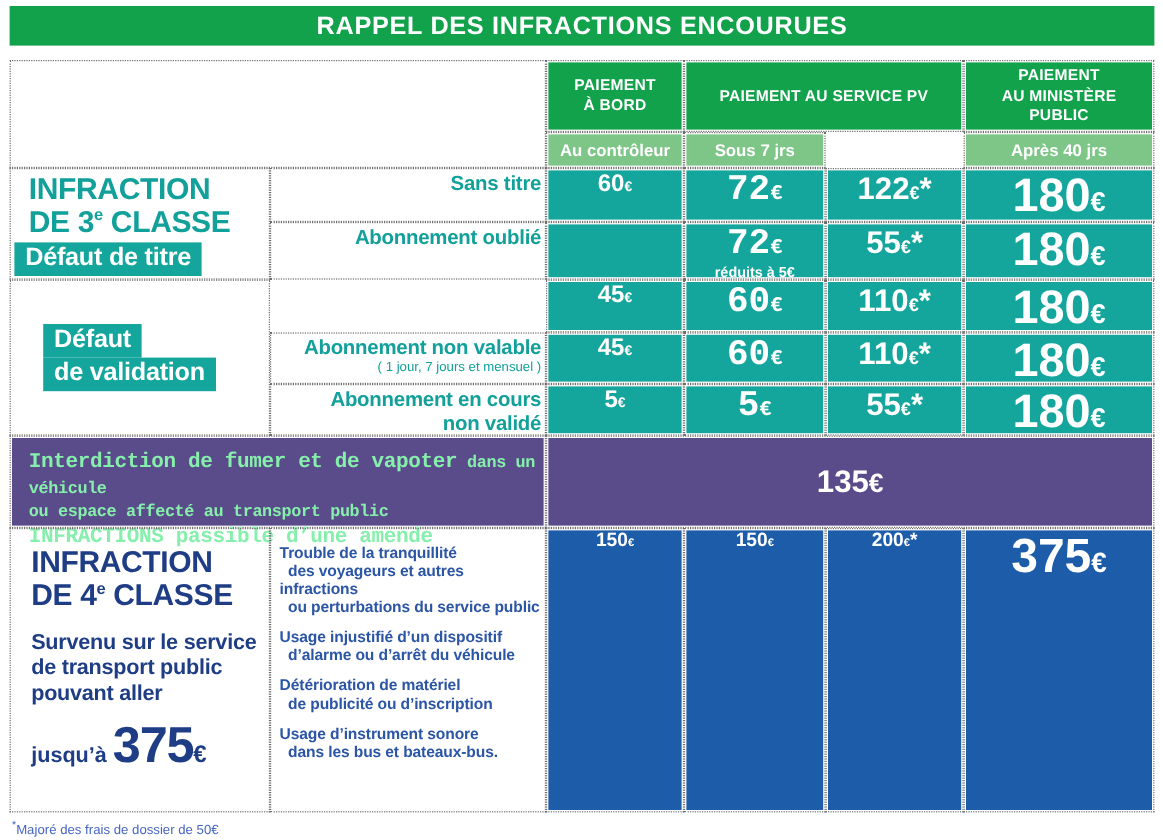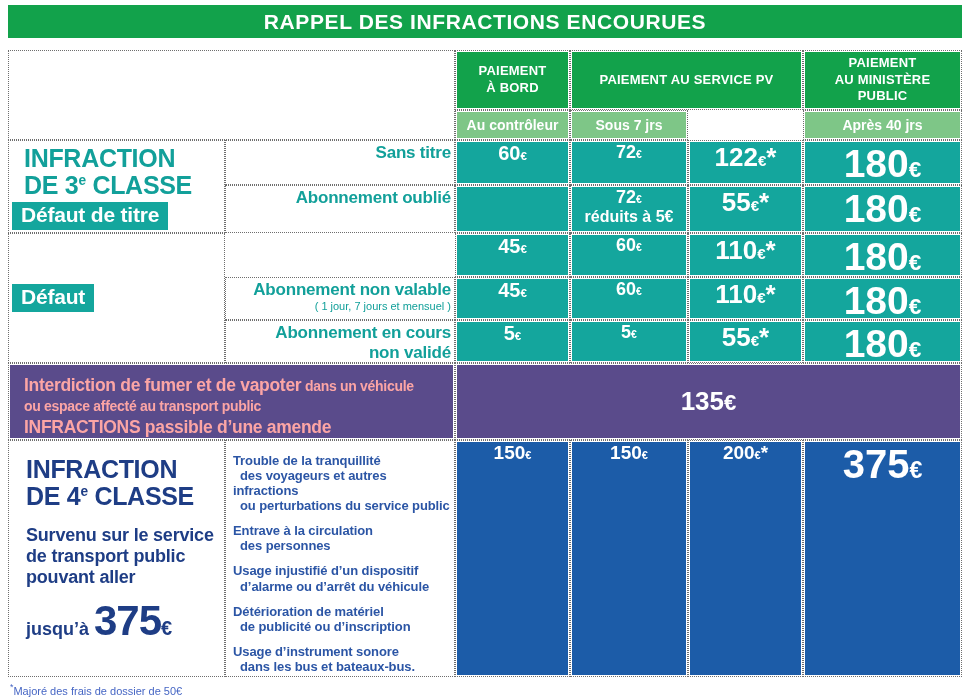--- a/index.html
+++ b/index.html
@@ -39,41 +39,41 @@
     color:#fff;font-weight:bold;font-size:14px;
   }
   
   .val{
     display:flex;flex-direction:column;align-items:center;justify-content:flex-start;
     color:#fff;font-weight:bold;
   }
   .vline{display:inline;white-space:nowrap;}
   .eu{font-size:.58em;}
   .v1 .vline{font-size:20px;}
-  .v2 .vline{font-size:18px;}
+  .v2 .vline{font-size:30px;font-family:Liberation Mono, monospace;}
   .v3 .vline{font-size:26px;}
   .v4 .vline{font-size:39px;}
-  .bv .vline{font-size:19px;}
+  .bv .vline{font-size:16px;}
   .bv4 .vline{font-size:40px;}
-  .vnote{display:block;font-size:16px;line-height:1.1;font-weight:bold;text-align:center;}
+  .vnote{display:block;font-size:12px;line-height:1.1;font-weight:bold;text-align:center;}
   
   .a3{padding-top:5px;color:#12a09a;}
   .a3title{margin-left:16px;font-weight:bold;font-size:25px;line-height:1.08;white-space:pre-line;letter-spacing:-.3px;}
   .supE{font-size:.55em;vertical-align:super;font-weight:bold;}
   .badge{
     display:block;width:fit-content;background:#14a69d;color:#fff;font-weight:bold;
-    font-size:21px;line-height:1.18;padding:1px 9px 2px 9px;letter-spacing:-.2px;
+    font-size:21px;line-height:1.18;padding:1px 9px 2px 9px;letter-spacing:-.2px;margin-left:24px;
   }
   .a3 .badge{margin-left:4px;margin-top:3px;}
   .aval{display:flex;flex-direction:column;justify-content:center;align-items:flex-start;padding-left:4px;}
   
   .blabel{padding:3px 4px 0 8px;color:#12a09a;font-weight:bold;font-size:17px;line-height:1.2;white-space:pre-line;letter-spacing:-.2px;text-align:right;}
   .bnote{font-size:11px;font-weight:normal;letter-spacing:0;display:block;line-height:1.25;}
   
-  .plabel{color:#fca5a5;padding:9px 0 16px 14px;line-height:1.32;letter-spacing:-.3px;}
+  .plabel{color:#86efac;padding:9px 0 16px 14px;line-height:1.32;letter-spacing:-.3px;font-family:Liberation Mono, monospace;}
   .pl-big{font-size:17.5px;font-weight:bold;}
   .pl-small{font-size:14px;font-weight:bold;}
   .pval{display:flex;align-items:center;justify-content:center;color:#fff;font-weight:bold;font-size:26px;}
   .pval .eu{font-size:.85em;}
   
   .b4{padding-top:16px;color:#1e3d85;}
   .b4title{margin-left:18px;font-weight:bold;font-size:25px;line-height:1.08;white-space:pre-line;letter-spacing:-.3px;}
   .b4sub{margin:15px 0 0 18px;font-weight:bold;font-size:18px;line-height:1.18;white-space:pre-line;letter-spacing:-.2px;}
   .b4max{margin:8px 0 0 18px;font-weight:bold;white-space:nowrap;}
   .b4max .pref{font-size:18px;}
@@ -170,20 +170,21 @@
         </div>
     </div>
     <div class="cell" style="grid-area:4/6">
       <div class="fill teal val v4">
           <span class="vline"><span>180</span><span class="eu">€</span><span></span></span>
         </div>
     </div>
 
     <div class="cell aval" style="grid-area:5/1/8/2">
       <span class="badge">Défaut</span>
+      <span class="badge">de validation</span>
     </div>
 
     <div class="cell" style="grid-area:6/2">
       <div class="blabel"><span>Abonnement non valable</span><span class="bnote">( 1 jour, 7 jours et mensuel )</span></div>
     </div>
     <div class="cell" style="grid-area:7/2">
       <div class="blabel">Abonnement en cours
 non validé</div>
     </div>
 
@@ -270,22 +271,20 @@
 de transport public
 pouvant aller</div>
       <div class="b4max"><span class="pref">jusqu’à </span><span class="big">375</span><span class="eu">€</span></div>
     </div>
 
     <div class="cell" style="grid-area:9/2">
       <div class="blist">
         <div class="item">Trouble de la tranquillité
   des voyageurs et autres infractions
   ou perturbations du service public</div>
-        <div class="item">Entrave à la circulation
-  des personnes</div>
         <div class="item">Usage injustifié d’un dispositif
   d’alarme ou d’arrêt du véhicule</div>
         <div class="item">Détérioration de matériel
   de publicité ou d’inscription</div>
         <div class="item">Usage d’instrument sonore
   dans les bus et bateaux-bus.</div>
       </div>
     </div>
 
     <div class="cell" style="grid-area:9/3">

